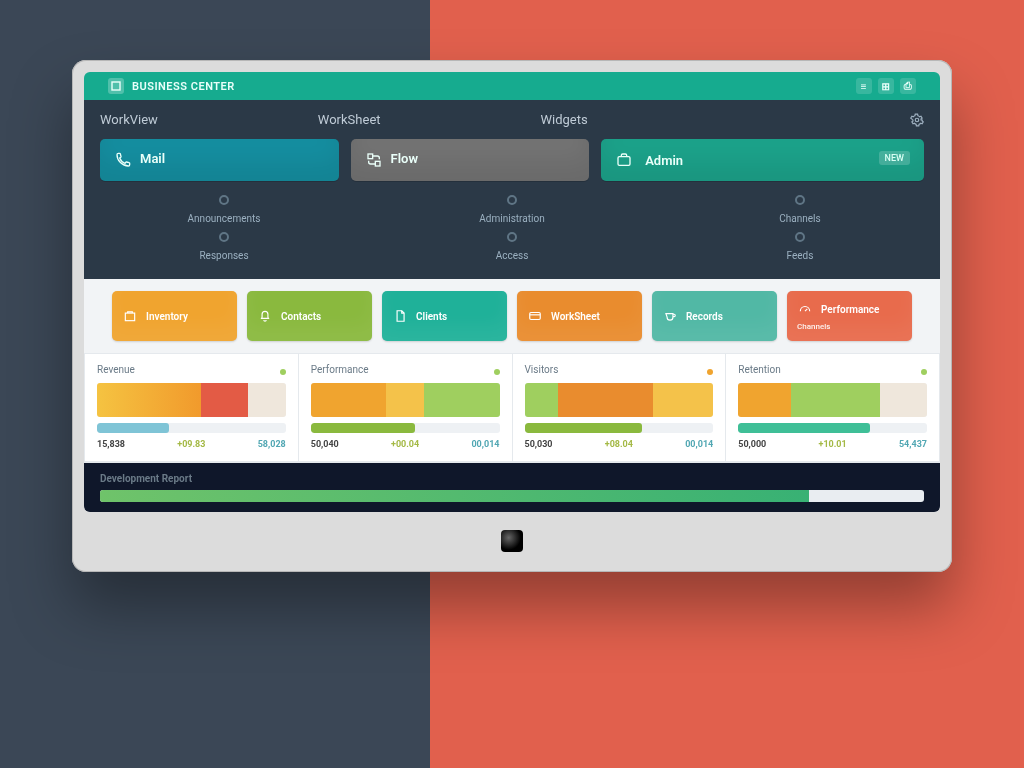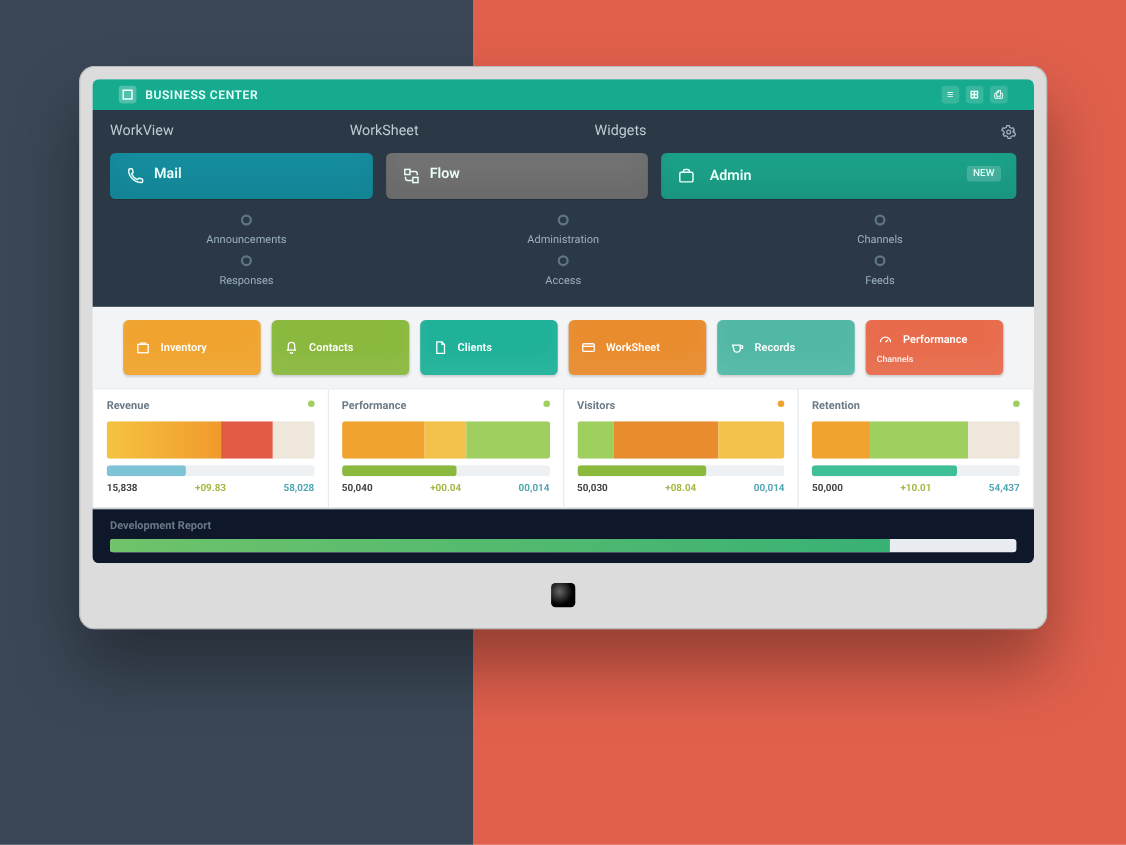--- a/index.html
+++ b/index.html
@@ -88,21 +88,21 @@
   }
   .smcard .row1{display:flex;align-items:center;gap:8px;}
   .smcard .icn{width:16px;height:16px;display:inline-flex;align-items:center;justify-content:center;}
 
   
   .statsrow{display:flex;gap:0;background:#fff;}
   .statcard{
     flex:1;border:1px solid #e5e9ed;border-left:none;padding:10px 12px 12px;
   }
   .statcard:first-child{border-left:1px solid #e5e9ed;}
-  .statcard .hd{display:flex;align-items:flex-start;justify-content:space-between;font-size:10px;color:#6a7a87;font-weight:700;margin-bottom:8px;}
+  .statcard .hd{display:flex;align-items:flex-end;justify-content:space-between;font-size:10px;color:#6a7a87;font-weight:400;margin-bottom:8px;}
   .statcard .hd .dot{width:6px;height:6px;border-radius:50%;}
   .barwrap{height:34px;background:#f3f5f7;border-radius:3px;position:relative;overflow:hidden;margin-bottom:6px;}
   .barseg{position:absolute;top:0;bottom:0;}
   .mini{height:10px;background:#eef1f4;border-radius:3px;position:relative;overflow:hidden;margin-top:4px;}
   .mini .fill{position:absolute;top:0;bottom:0;left:0;border-radius:3px;}
   .valrow{display:flex;justify-content:space-between;font-size:9px;color:#8b99a4;margin-top:6px;}
   .valrow .v1{color:#444;font-weight:700;}
   .valrow .v2{color:#a4b945;font-weight:700;}
   .valrow .v3{color:#51a7b3;font-weight:700;}
 

